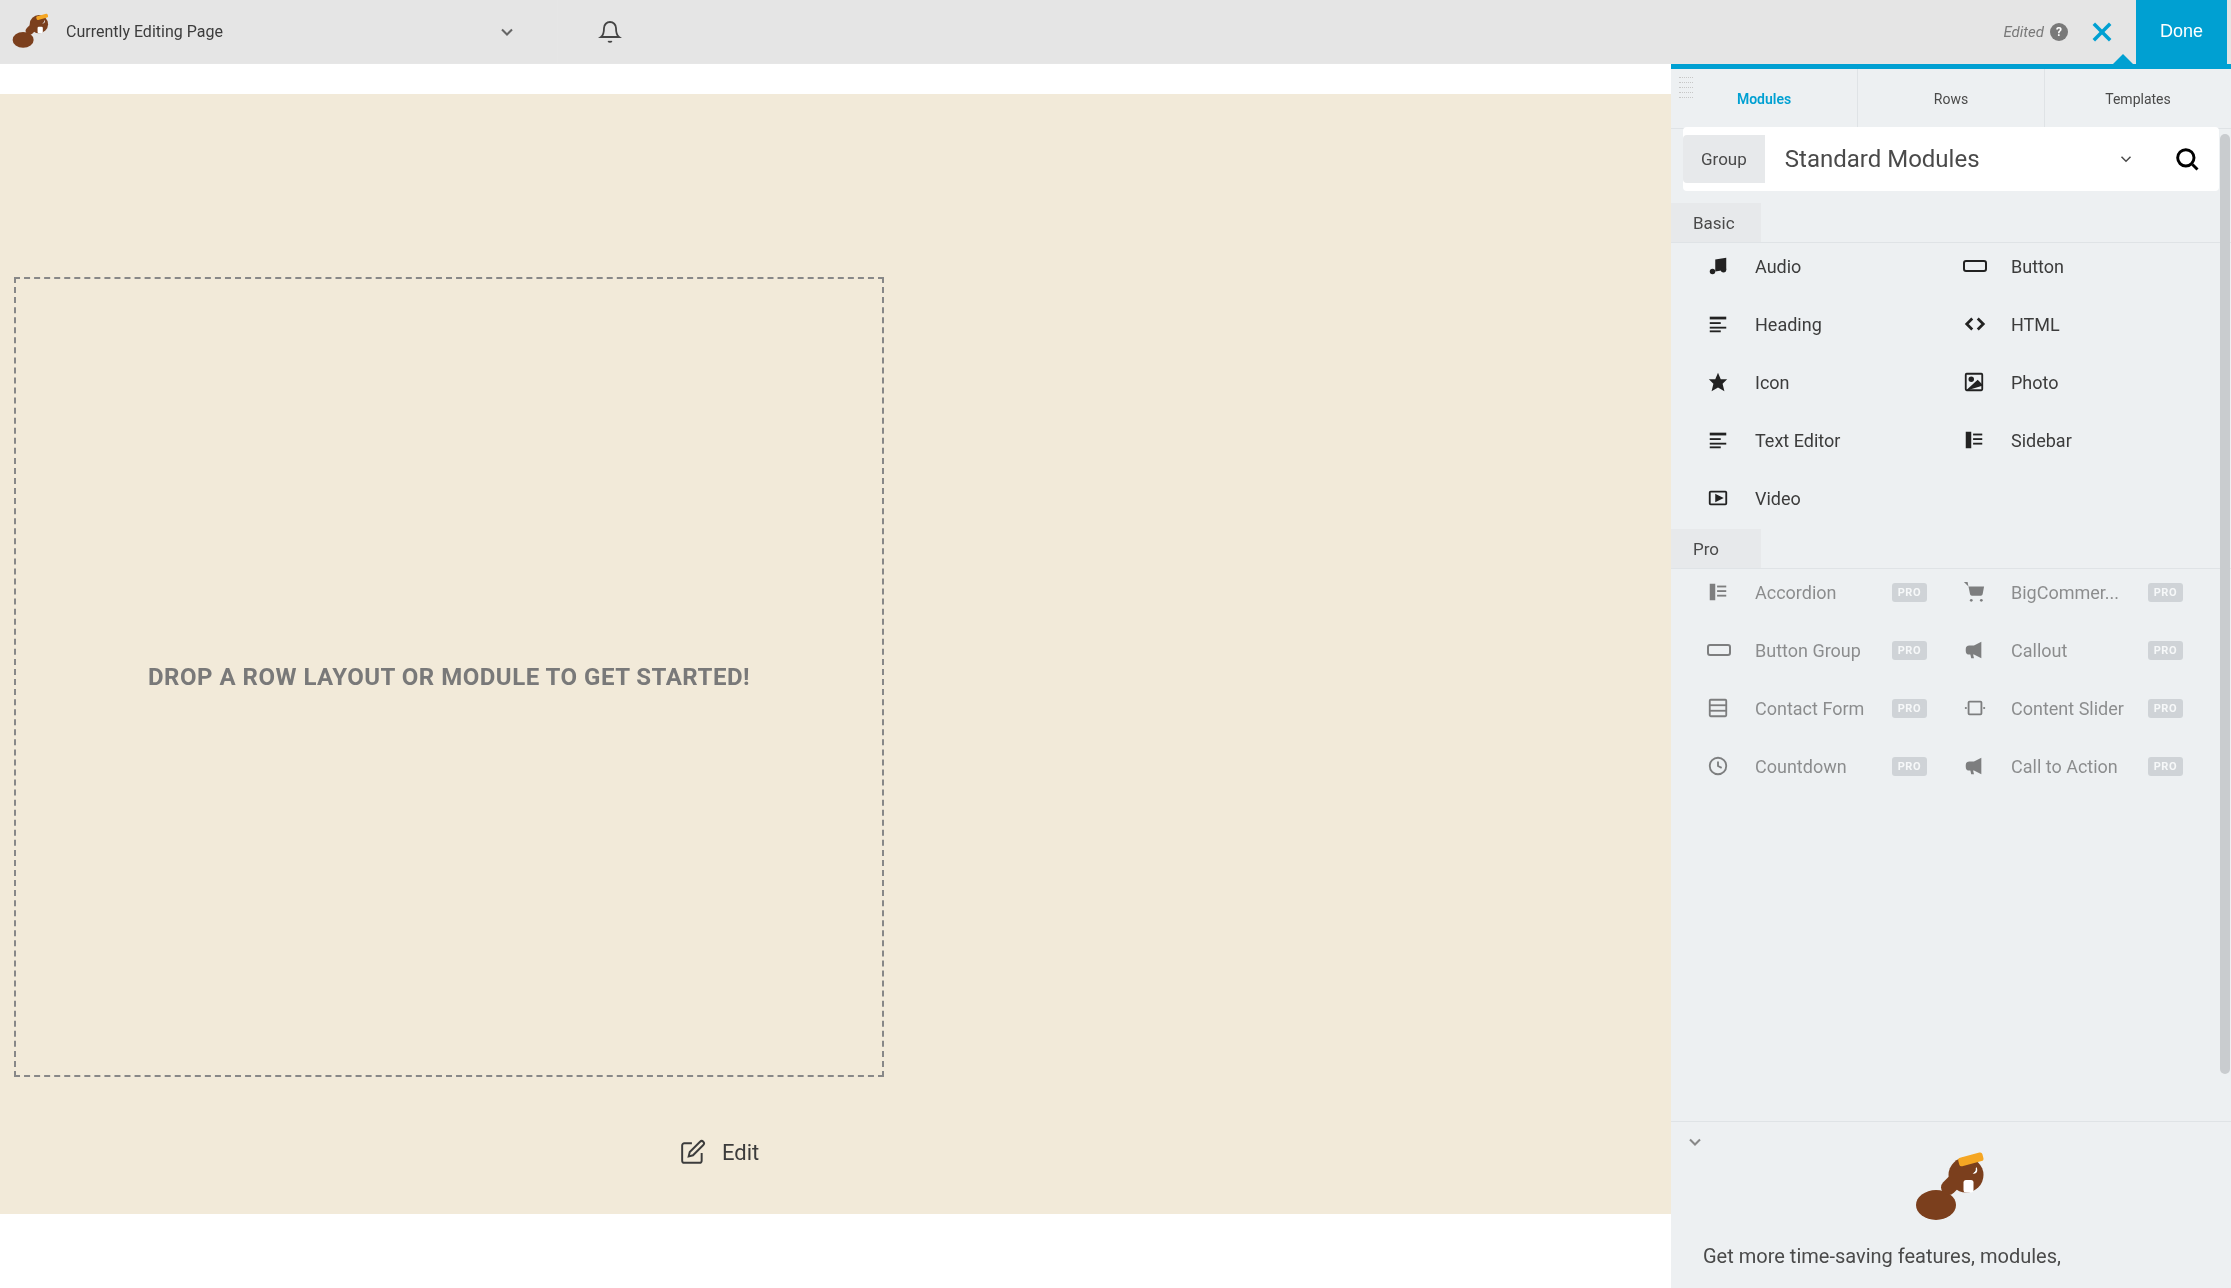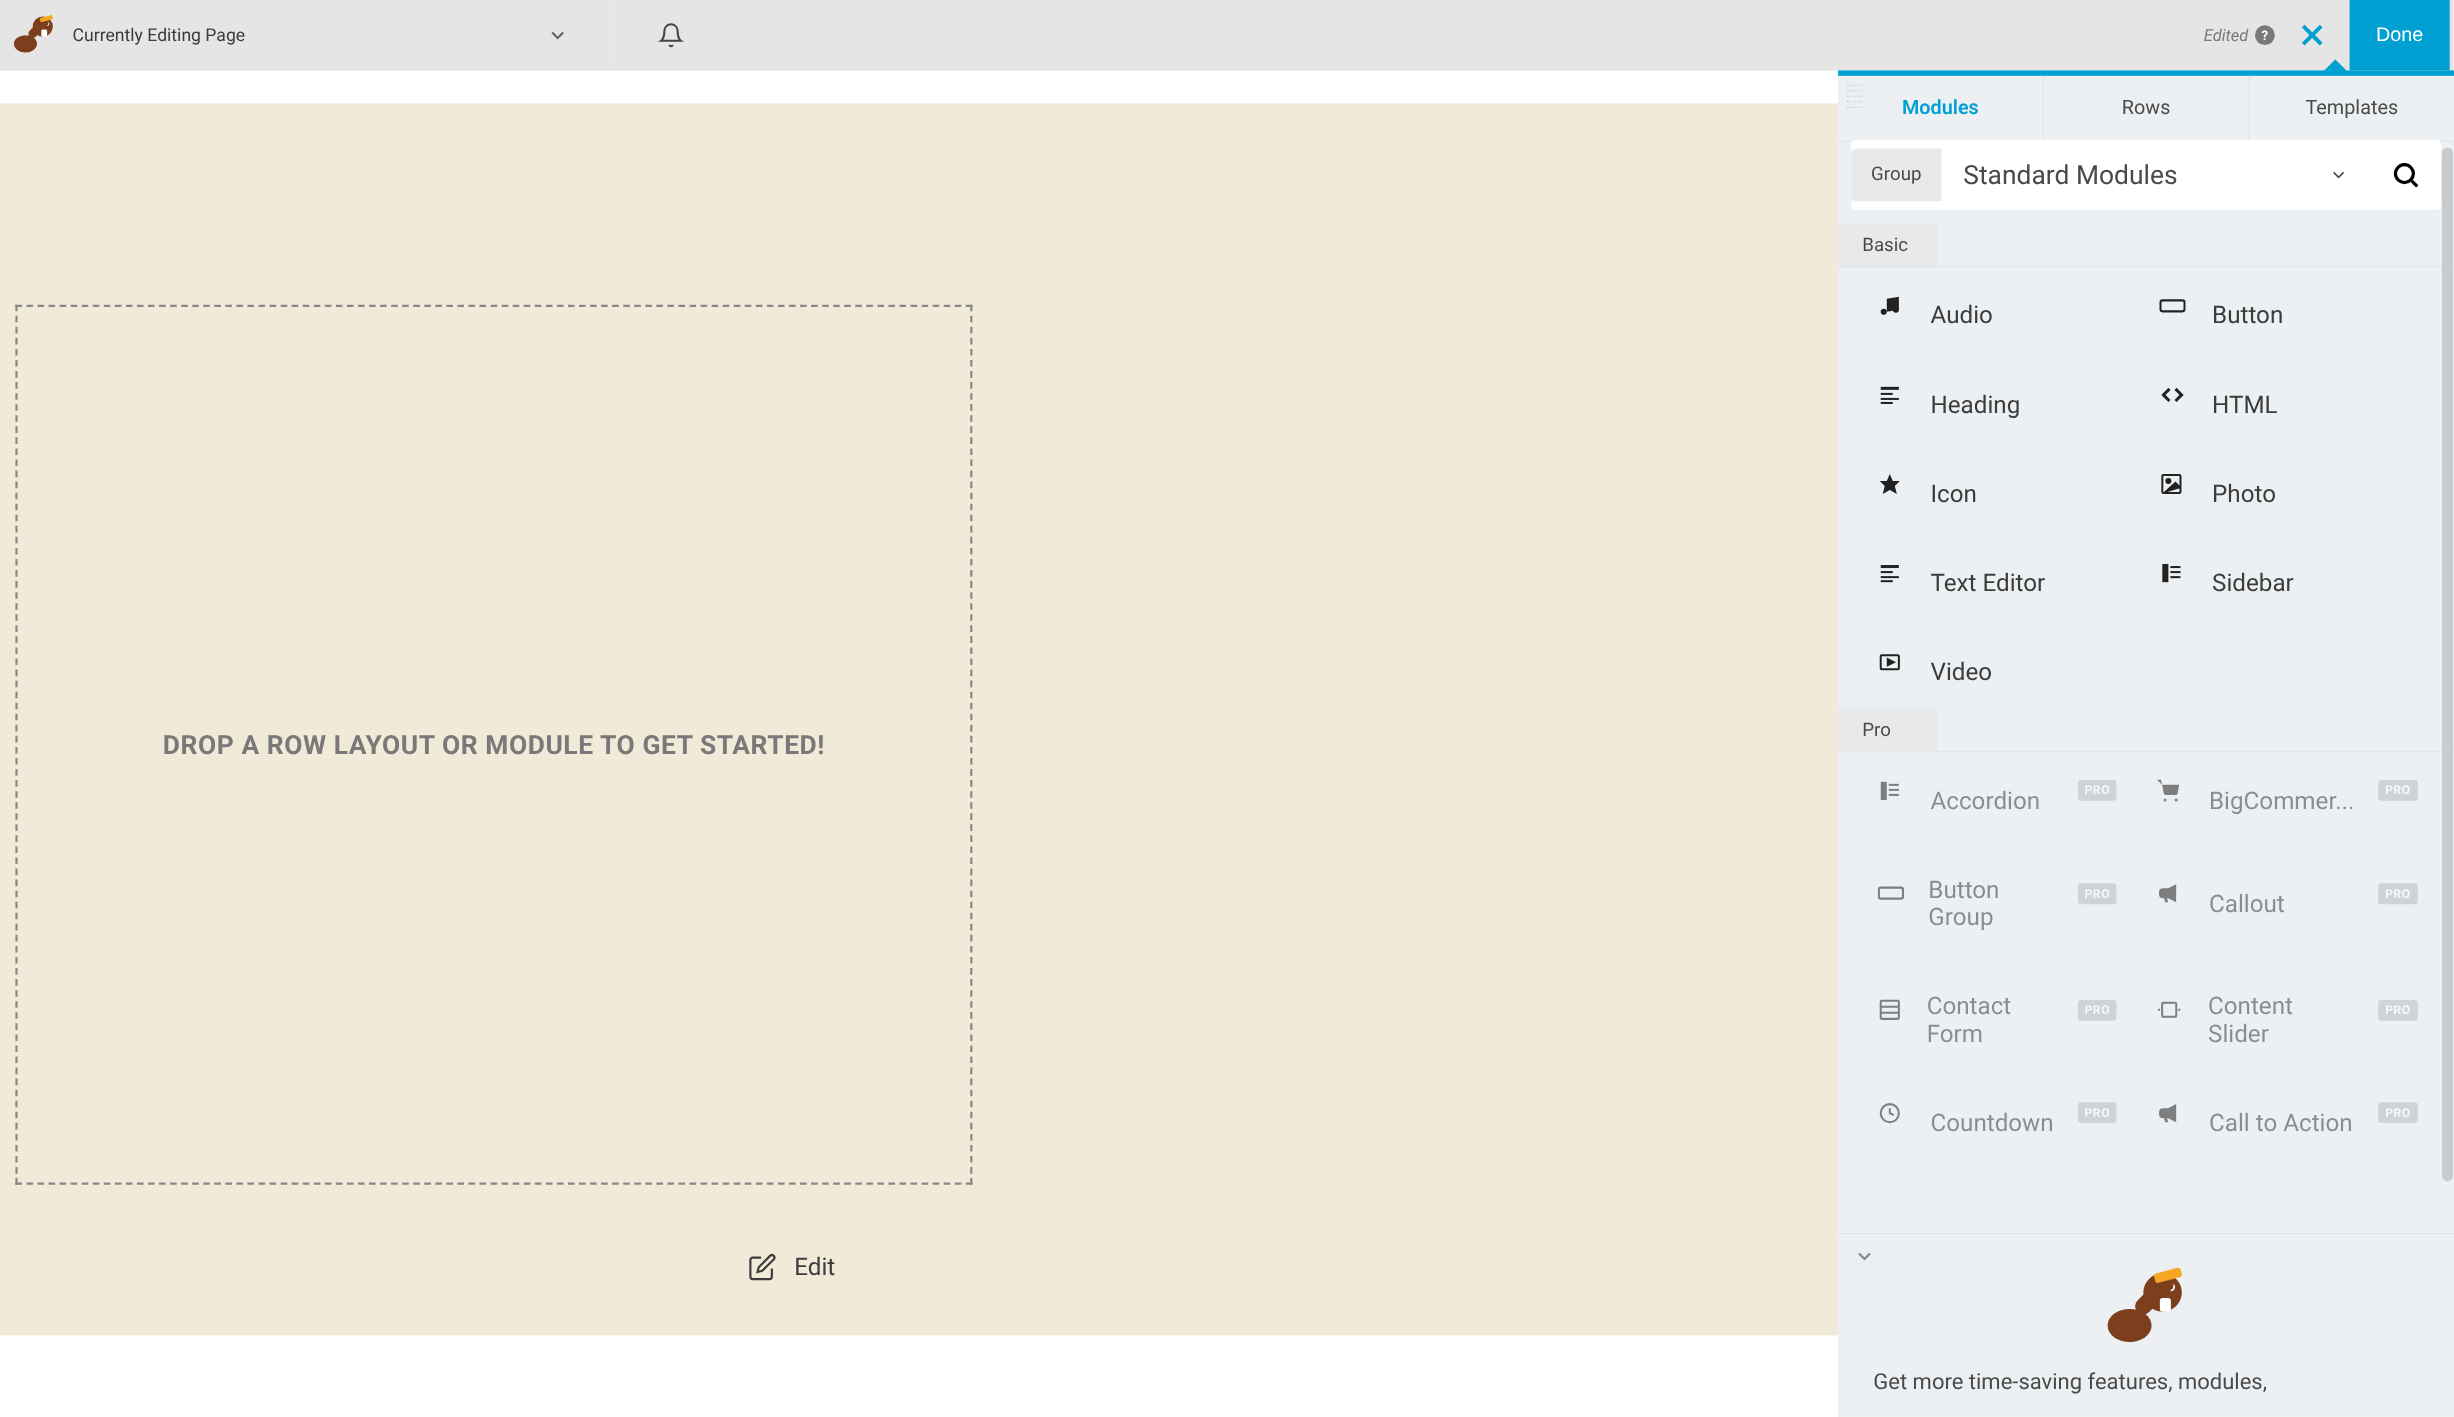--- a/index.html
+++ b/index.html
@@ -28,35 +28,35 @@
   .edit-link { position:absolute; top: 1075px; left: 680px; display:flex; align-items:center; gap:16px; color:#3c3c3c; font-size: 22px; cursor:pointer;}
   .edit-link svg{ width:26px;height:26px;}
 
   
   .panel { position: absolute; top: 64px; right: 0; width: 560px; bottom: 0; background: #edf0f2; display:flex; flex-direction:column; z-index:5;}
   .panel-pointer { position:absolute; top:-10px; right: 96px; width:0;height:0;border-left:12px solid transparent;border-right:12px solid transparent;border-bottom:12px solid #00A0D2;}
   .panel-top-accent { height:5px; background:#00A0D2; }
   .drag-grip { position:absolute; top:13px; left:8px; display:flex; flex-direction:column; gap:3px;}
   .drag-grip span{display:block;width:14px;height:2px;border-top:1px dotted #c7c7c7;}
   .tabs { display:flex; height: 60px; border-bottom:1px solid #dfe3e6; background:#edf0f2;}
-  .tab { flex:1; display:flex; align-items:center; justify-content:center; font-size: 18px; color:#4a4a4a; cursor:pointer;}
+  .tab { flex:1; display:flex; align-items:center; justify-content:center; font-size: 14px; color:#4a4a4a; cursor:pointer;}
   .tab.active { color:#00A0D2; font-weight:600;}
   .tab-sep { width:1px; background:#dfe3e6;}
   .filter-row { display:flex; align-items:center; gap:0; height: 64px; background:#fff; margin: 0 12px; border-radius:4px; margin-top: -2px;}
   .group-pill { background:#e7e9eb; color:#4a4a4a; font-size:17px; padding: 14px 18px; border-radius:4px 0 0 4px;}
   .mod-select { flex:1; display:flex; align-items:center; justify-content:space-between; padding: 0 20px; color:#4a4a4a; font-size:24px; cursor:pointer;}
   .search-ic { padding: 0 18px; cursor:pointer;}
 
   .panel-body { flex:1; overflow-y:auto; overflow-x:hidden;}
   .section-hdr-row { background: linear-gradient(to right, #e7e9eb 90px, #edf0f2 90px); border-bottom:1px solid #dfe3e6; height:40px; display:flex; align-items:center;}
   .section-hdr-row .lbl{ padding-left:22px; color:#4a4a4a; font-size:17px;}
   .mod-grid { display:grid; grid-template-columns: 1fr 1fr; padding: 12px 22px 20px 36px; row-gap: 36px; column-gap: 10px; background:#edf0f2;}
   .mod-item { display:flex; align-items:center; gap: 22px; cursor:grab;}
   .mod-item .ic { width:26px; text-align:center; color:#222;}
-  .mod-item .nm { color:#3c3c3c; font-size:22px;margin-top:20px;}
+  .mod-item .nm { color:#3c3c3c; font-size:18px;}
   .mod-item.pro { opacity: .55; cursor: default;}
   .pro-badge { background:#b7bdc2; color:#fff; font-size:11px; font-weight:700; padding:3px 6px; border-radius:3px; letter-spacing:.5px; margin-left:auto; margin-right:26px;}
 
   .promo { border-top:1px solid #dfe3e6; background:#edf0f2; padding: 10px 32px 20px; position:relative;}
   .promo-chev { position:absolute; top:10px; left:14px; color:#888; cursor:pointer;}
   .promo-logo { width:80px; height:80px; margin: 18px auto 14px; display:block;}
   .promo-text { text-align:left; color:#4a4a4a; font-size:20px;}
 
   .scrollbar-fake { position:absolute; right:1px; top:70px; width:10px; height: 1050px; background:transparent;}
   .scrollbar-thumb { position:absolute; top:0; width:10px; height: 940px; background:#c9cccf; border-radius:5px;}

